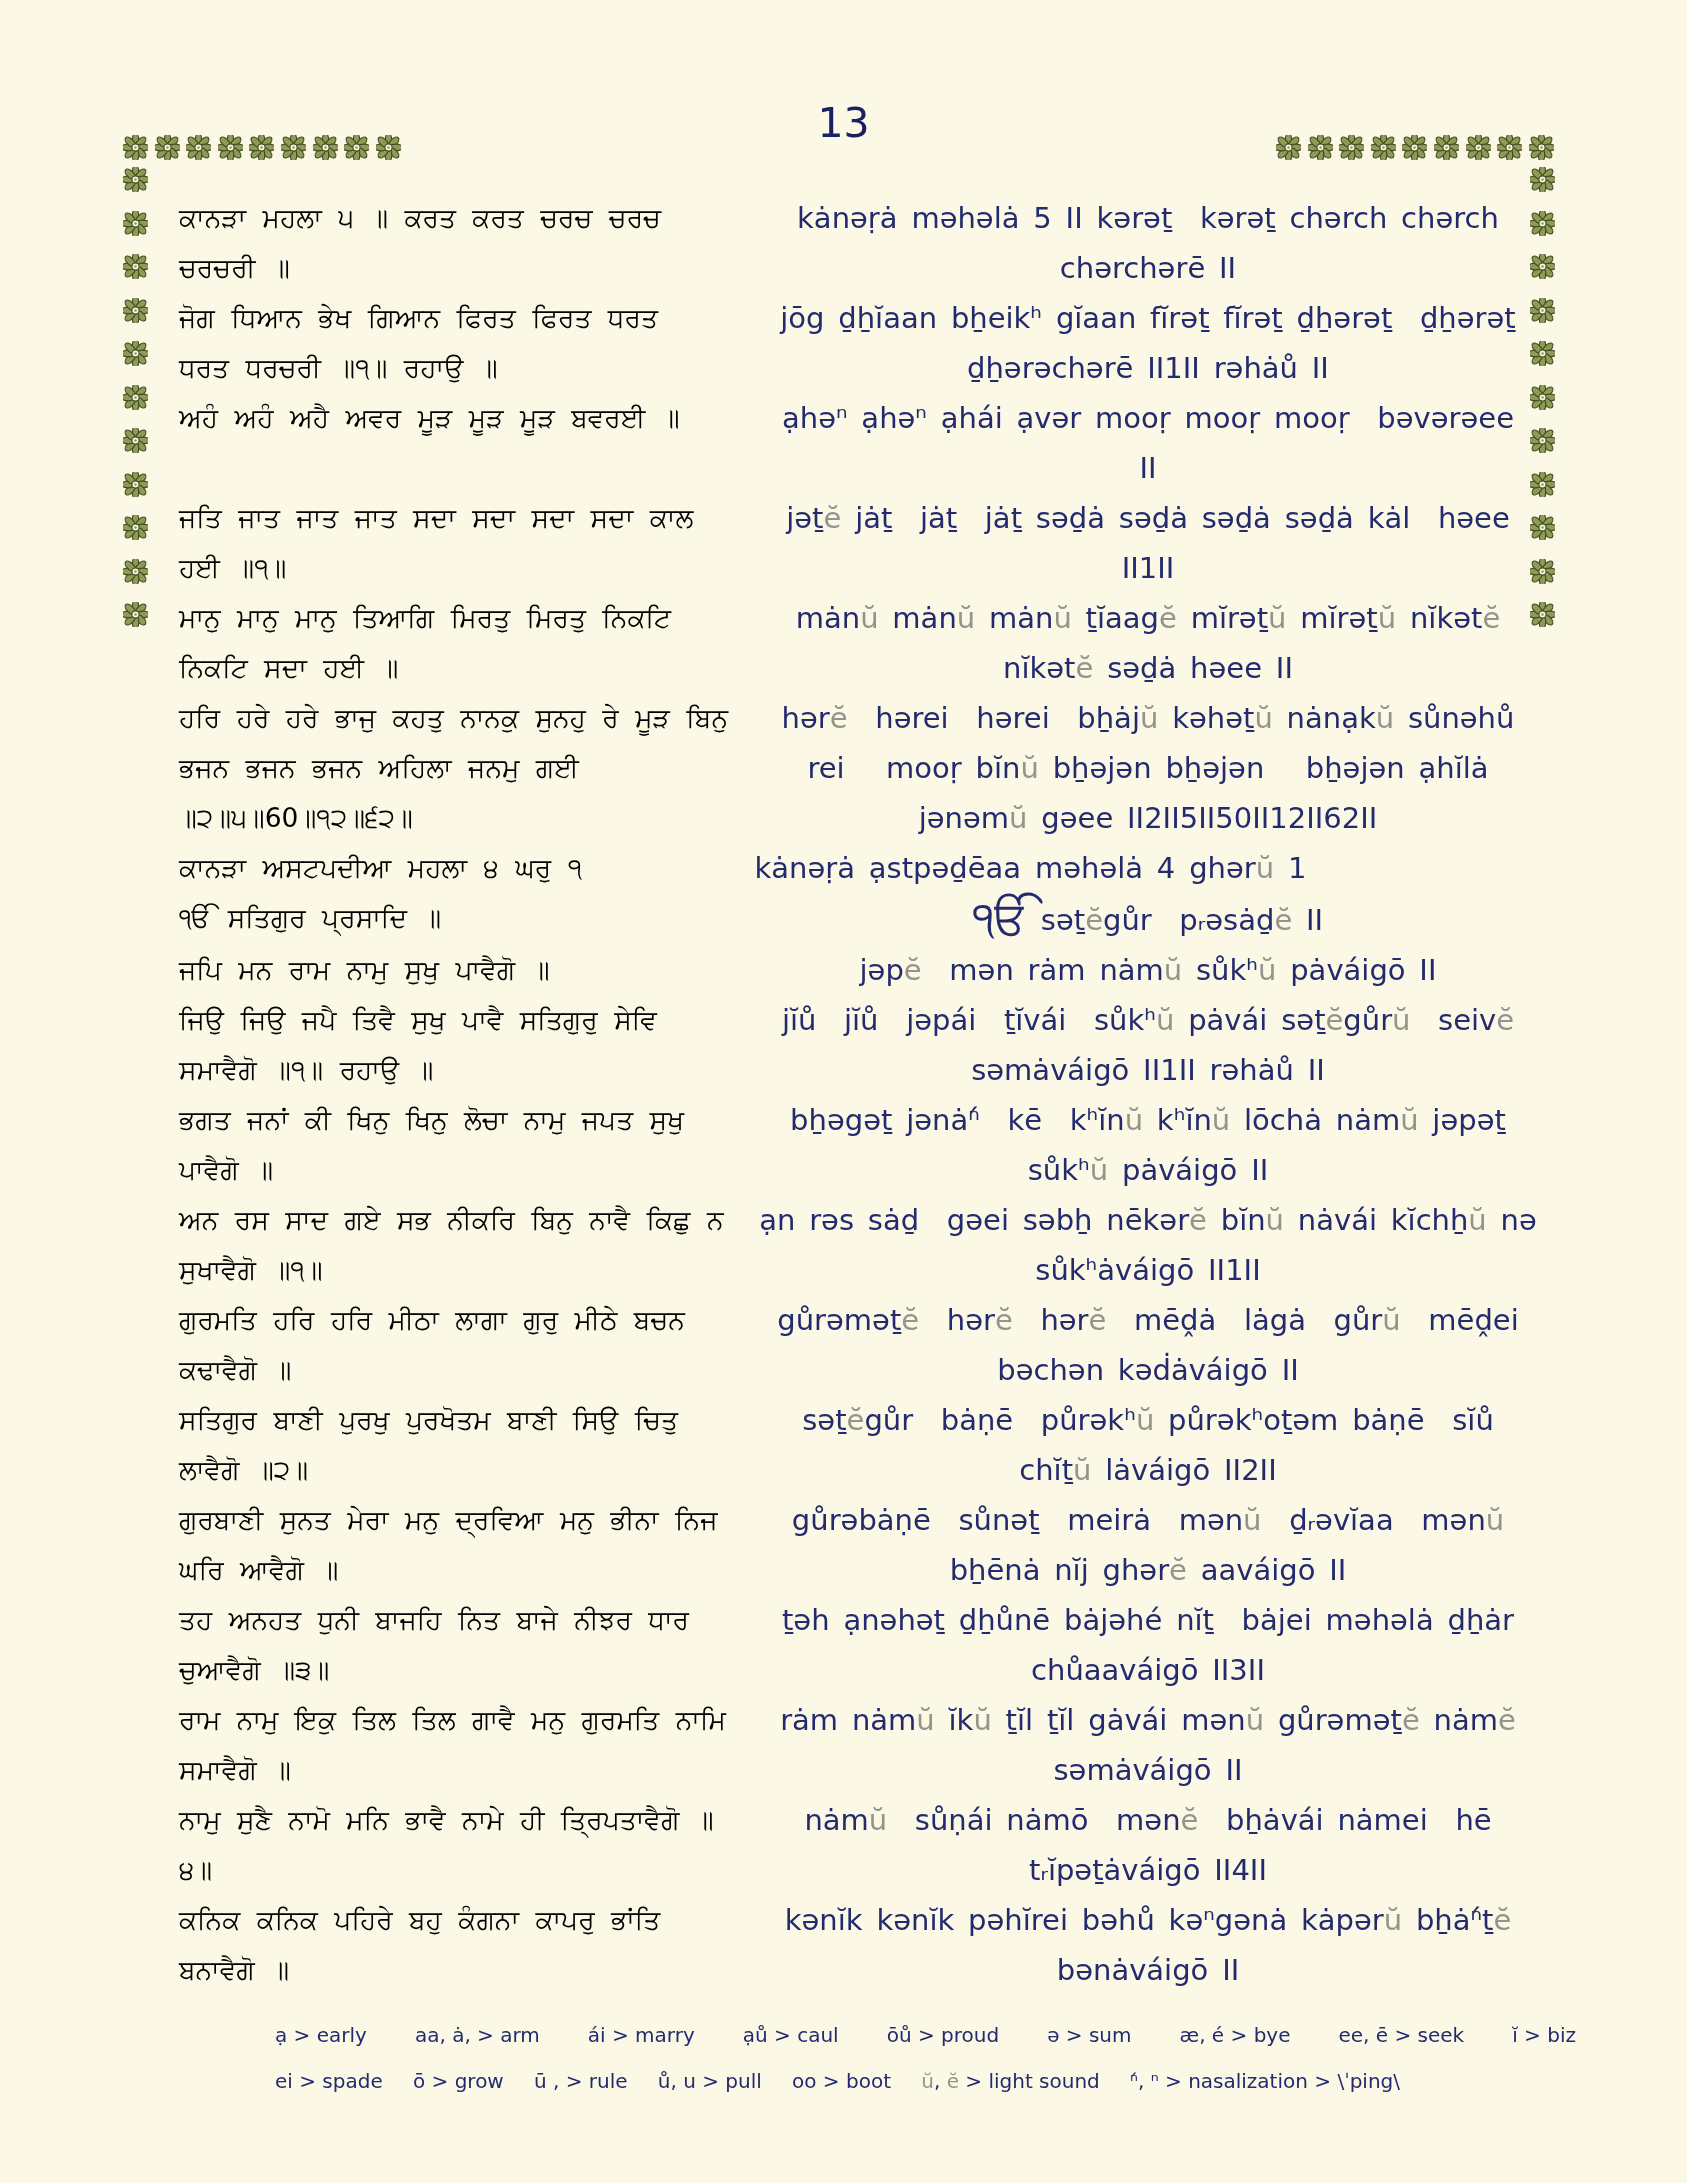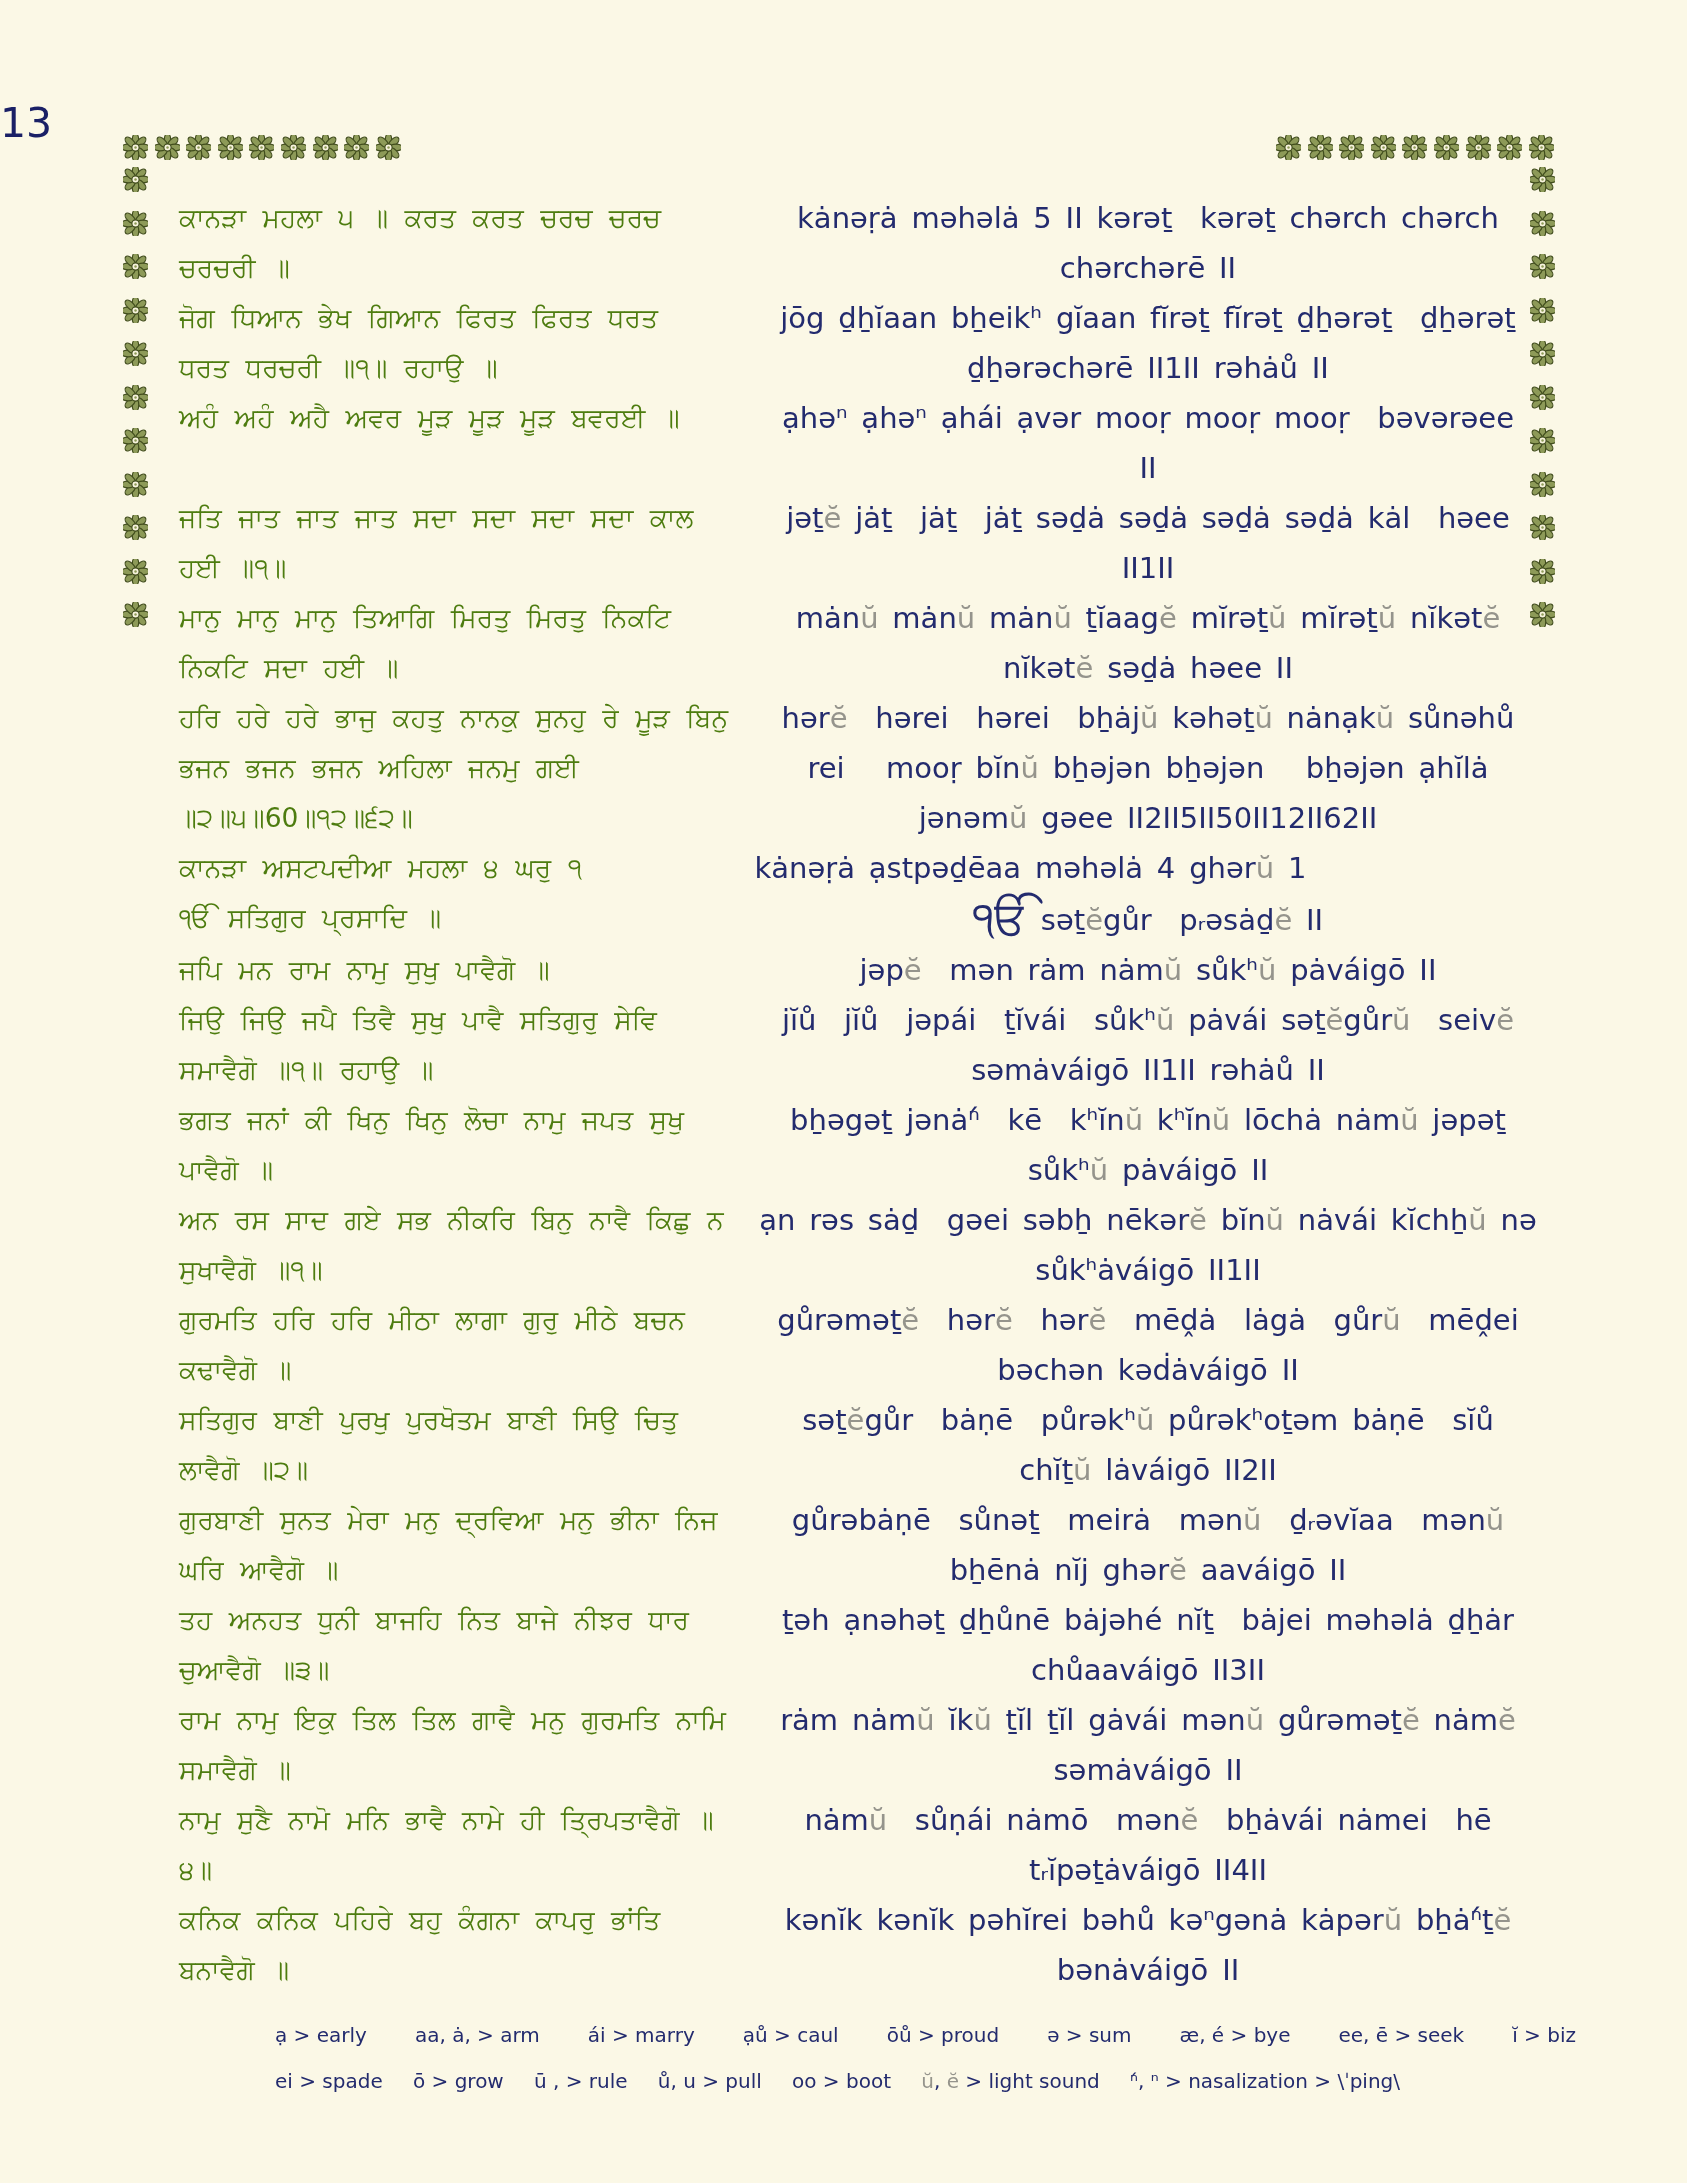--- a/index.html
+++ b/index.html
@@ -5,40 +5,40 @@
   html,body{margin:0;padding:0;}
   body{
     width:1687px;height:2183px;position:relative;
     background:#fbf8e6;
     font-family:"DejaVu Sans", sans-serif;
     color:#222a6d;
     overflow:hidden;
   }
   .page-number{
     position:absolute;left:0;right:0;top:99px;
-    text-align:left;font-size:41px;font-weight:500;color:#1a2066;
+    text-align:center;font-size:41px;font-weight:500;color:#1a2066;
   }
   
   .frow{position:absolute;display:flex;flex-direction:row;gap:6.6px;}
   .fcol{position:absolute;display:flex;flex-direction:column;gap:18.5px;}
   .frow-left{left:123px;top:135px;}
   .frow-right{left:1276px;top:135px;}
   .fcol-left{left:123px;top:167px;}
   .fcol-right{left:1530px;top:167px;}
   .flower{width:25px;height:25px;flex:0 0 auto;}
   
   .scripture{
     position:absolute;left:179px;top:193px;
     display:grid;grid-template-columns:559px 787px;column-gap:16.5px;
   }
   .gcell,.tcell{
     white-space:pre-wrap;line-height:50px;
     font-family:"DejaVu Sans", sans-serif;
   }
-  .gcell{font-size:26.5px;color:#4d7c0f;word-spacing:8px;}
+  .gcell{font-size:26.5px;color:#000000;word-spacing:8px;}
   .tcell{font-size:29px;color:#232b6e;word-spacing:4.6px;text-align:center;}
   .center{text-align:left;}
   .lt{color:#95948c;}
   .onkar{font-size:46px;line-height:50px;vertical-align:-4px;margin-right:12px;}
   
   .legend-row{
     position:absolute;display:flex;justify-content:space-between;
     font-size:20px;color:#232b6e;
   }
   .legend-row-1{left:275px;top:2023px;width:1184px;gap:48px;}

